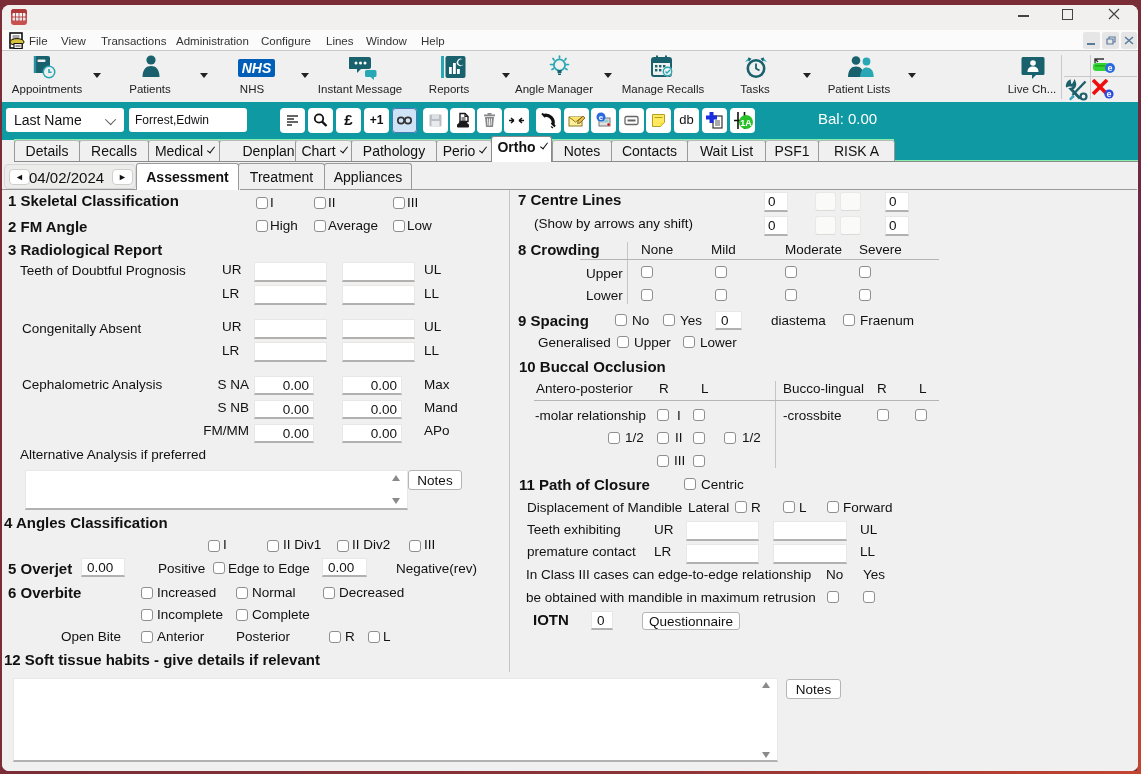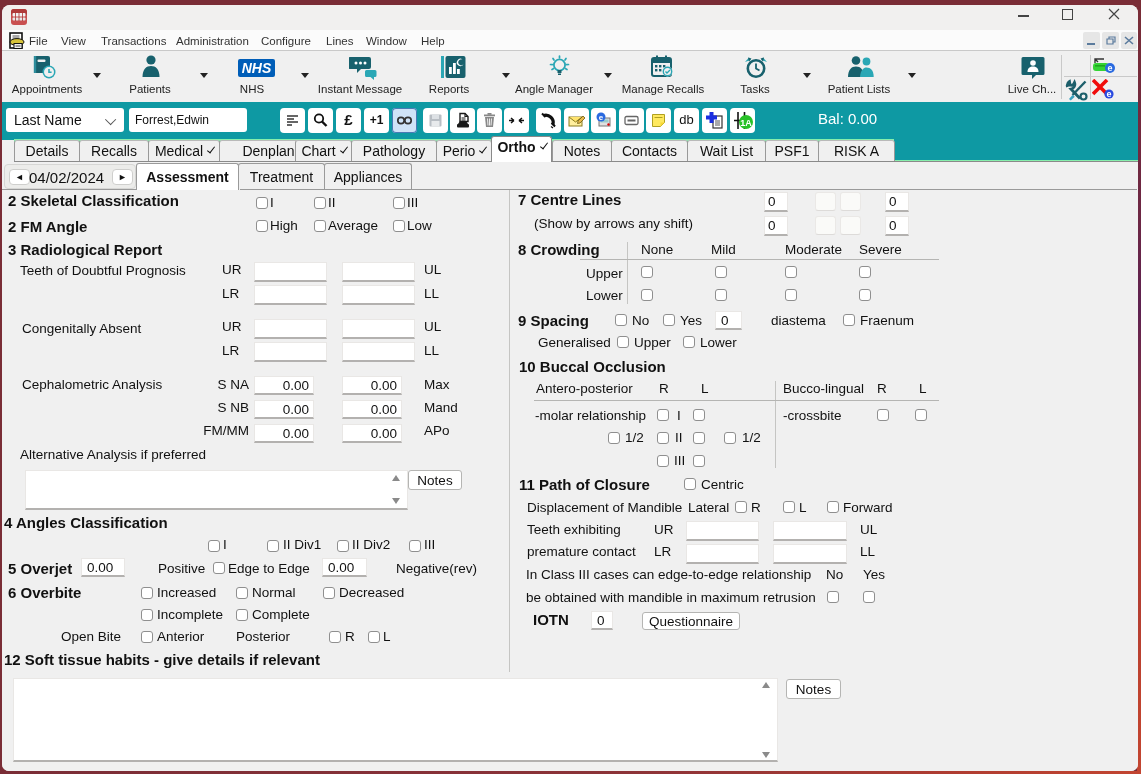--- a/index.html
+++ b/index.html
@@ -348,21 +348,21 @@
       <div class="dbtn" style="left:107px">►</div>
     </div>
     <div class="stab sel" style="left:134px;width:103px">Assessment</div>
     <div class="stab" style="left:236px;width:87px">Treatment</div>
     <div class="stab" style="left:322px;width:88px">Appliances</div>
     <div id="subline1"></div>
     <div id="subline2"></div>
   </div>
   <div id="form">
 
-    <div class="b" style="left:6px;top:2px">2 Skeletal Classification</div>
+    <div class="b" style="left:6px;top:2px">1 Skeletal Classification</div>
     <div class="cb" style="left:254px;top:7px"></div>
       <div class="t" style="left:268px;top:5px">I</div>
     <div class="cb" style="left:312px;top:7px"></div>
       <div class="t" style="left:326px;top:5px">II</div>
     <div class="cb" style="left:391px;top:7px"></div>
       <div class="t" style="left:405px;top:5px">III</div>
     <div class="b" style="left:6px;top:28px">2 FM Angle</div>
     <div class="cb" style="left:254px;top:30px"></div>
       <div class="t" style="left:268px;top:28px">High</div>
     <div class="cb" style="left:312px;top:30px"></div>

